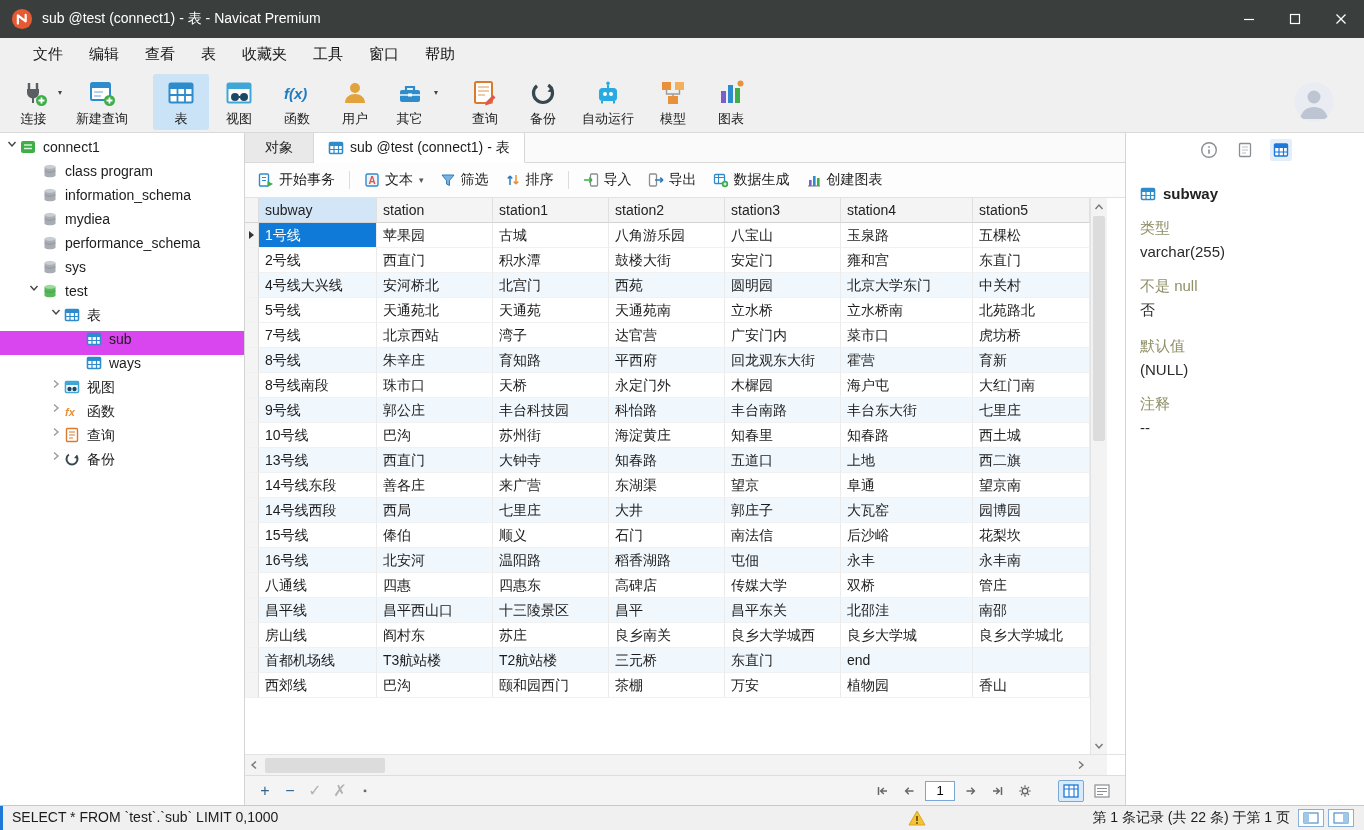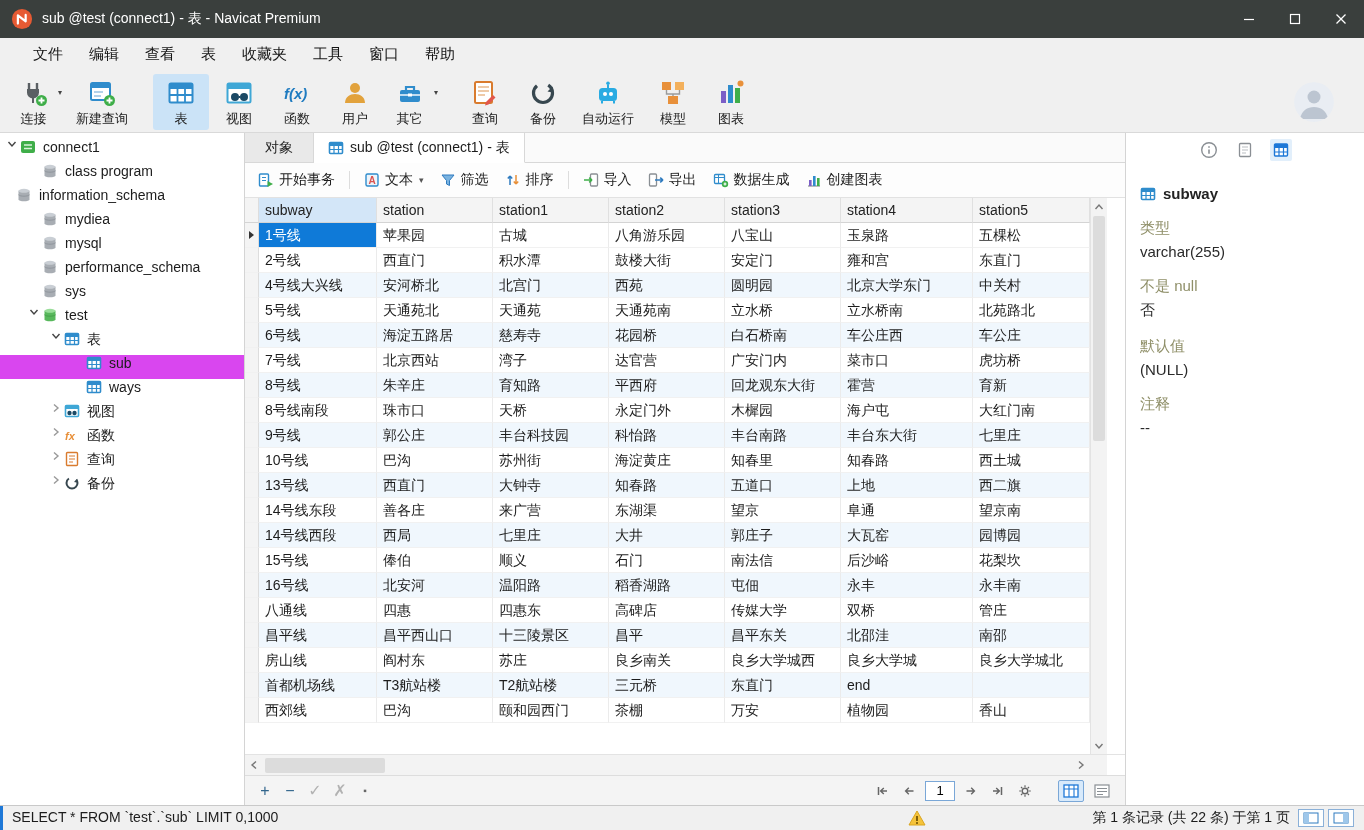--- a/index.html
+++ b/index.html
@@ -342,52 +342,41 @@
           <span class="arrow"></span>
           <span class="ticon">
             <svg width="16" height="16" viewBox="0 0 16 16">
               <path d="M2.5 3.8v8.4c0 1.3 2.5 2.1 5.5 2.1s5.5-.8 5.5-2.1V3.8" fill="#a8adb3"></path>
               <ellipse cx="8" cy="3.8" rx="5.5" ry="2" fill="#c9ced4"></ellipse>
               <path d="M2.5 7.8c1 .9 3 1.4 5.5 1.4s4.5-.5 5.5-1.4" stroke="#8f959c" fill="none"></path>
             </svg>
           </span>
           <span class="tlabel">class program</span>
         </div>
-        <div class="trow" style="">
+        <div class="trow" style="padding-left: 26px;">
           <span class="arrow"></span>
           <span class="ticon">
             <svg width="16" height="16" viewBox="0 0 16 16">
               <path d="M2.5 3.8v8.4c0 1.3 2.5 2.1 5.5 2.1s5.5-.8 5.5-2.1V3.8" fill="#a8adb3"></path>
               <ellipse cx="8" cy="3.8" rx="5.5" ry="2" fill="#c9ced4"></ellipse>
               <path d="M2.5 7.8c1 .9 3 1.4 5.5 1.4s4.5-.5 5.5-1.4" stroke="#8f959c" fill="none"></path>
             </svg>
           </span>
           <span class="tlabel">information_schema</span>
         </div>
         <div class="trow" style="padding-left: 26px;">
           <span class="arrow"></span>
           <span class="ticon">
             <svg width="16" height="16" viewBox="0 0 16 16">
               <path d="M2.5 3.8v8.4c0 1.3 2.5 2.1 5.5 2.1s5.5-.8 5.5-2.1V3.8" fill="#a8adb3"></path>
               <ellipse cx="8" cy="3.8" rx="5.5" ry="2" fill="#c9ced4"></ellipse>
               <path d="M2.5 7.8c1 .9 3 1.4 5.5 1.4s4.5-.5 5.5-1.4" stroke="#8f959c" fill="none"></path>
             </svg>
           </span>
           <span class="tlabel">mydiea</span>
-        </div>
-        <div class="trow" style="padding-left: 26px;">
-          <span class="arrow"></span>
-          <span class="ticon">
-            <svg width="16" height="16" viewBox="0 0 16 16">
-              <path d="M2.5 3.8v8.4c0 1.3 2.5 2.1 5.5 2.1s5.5-.8 5.5-2.1V3.8" fill="#a8adb3"></path>
-              <ellipse cx="8" cy="3.8" rx="5.5" ry="2" fill="#c9ced4"></ellipse>
-              <path d="M2.5 7.8c1 .9 3 1.4 5.5 1.4s4.5-.5 5.5-1.4" stroke="#8f959c" fill="none"></path>
-            </svg>
-          </span>
-          <span class="tlabel">mysql</span>
         </div>
         <div class="trow" style="padding-left: 26px;">
           <span class="arrow"></span>
           <span class="ticon">
             <svg width="16" height="16" viewBox="0 0 16 16">
               <path d="M2.5 3.8v8.4c0 1.3 2.5 2.1 5.5 2.1s5.5-.8 5.5-2.1V3.8" fill="#a8adb3"></path>
               <ellipse cx="8" cy="3.8" rx="5.5" ry="2" fill="#c9ced4"></ellipse>
               <path d="M2.5 7.8c1 .9 3 1.4 5.5 1.4s4.5-.5 5.5-1.4" stroke="#8f959c" fill="none"></path>
             </svg>
           </span>
@@ -659,30 +648,20 @@
             </div>
             <div class="grow">
               <div class="rowind"></div>
               <div class="gcell" style="width: 118px;">5号线</div>
               <div class="gcell" style="width: 116px;">天通苑北</div>
               <div class="gcell" style="width: 116px;">天通苑</div>
               <div class="gcell" style="width: 116px;">天通苑南</div>
               <div class="gcell" style="width: 116px;">立水桥</div>
               <div class="gcell" style="width: 132px;">立水桥南</div>
               <div class="gcell" style="width: 117px;">北苑路北</div>
-            </div>
-            <div class="grow striped">
-              <div class="rowind"></div>
-              <div class="gcell" style="width: 118px;">6号线</div>
-              <div class="gcell" style="width: 116px;">海淀五路居</div>
-              <div class="gcell" style="width: 116px;">慈寿寺</div>
-              <div class="gcell" style="width: 116px;">花园桥</div>
-              <div class="gcell" style="width: 116px;">白石桥南</div>
-              <div class="gcell" style="width: 132px;">车公庄西</div>
-              <div class="gcell" style="width: 117px;">车公庄</div>
             </div>
             <div class="grow">
               <div class="rowind"></div>
               <div class="gcell" style="width: 118px;">7号线</div>
               <div class="gcell" style="width: 116px;">北京西站</div>
               <div class="gcell" style="width: 116px;">湾子</div>
               <div class="gcell" style="width: 116px;">达官营</div>
               <div class="gcell" style="width: 116px;">广安门内</div>
               <div class="gcell" style="width: 132px;">菜市口</div>
               <div class="gcell" style="width: 117px;">虎坊桥</div>

